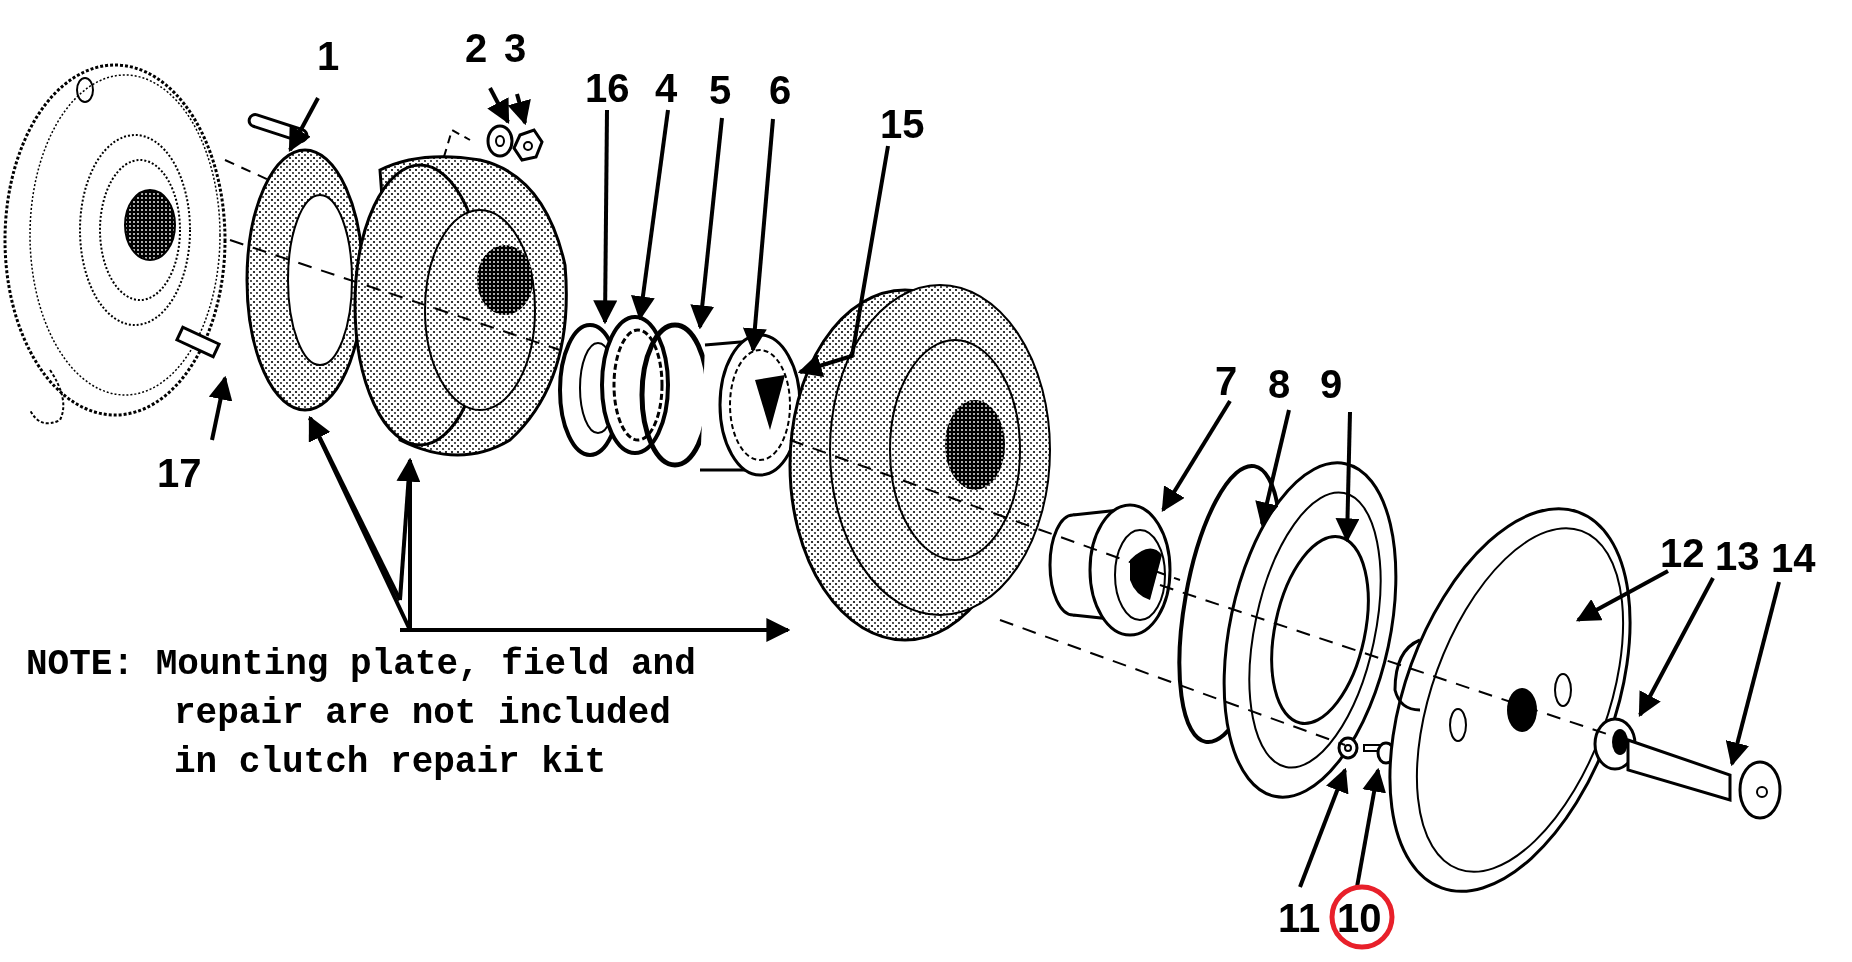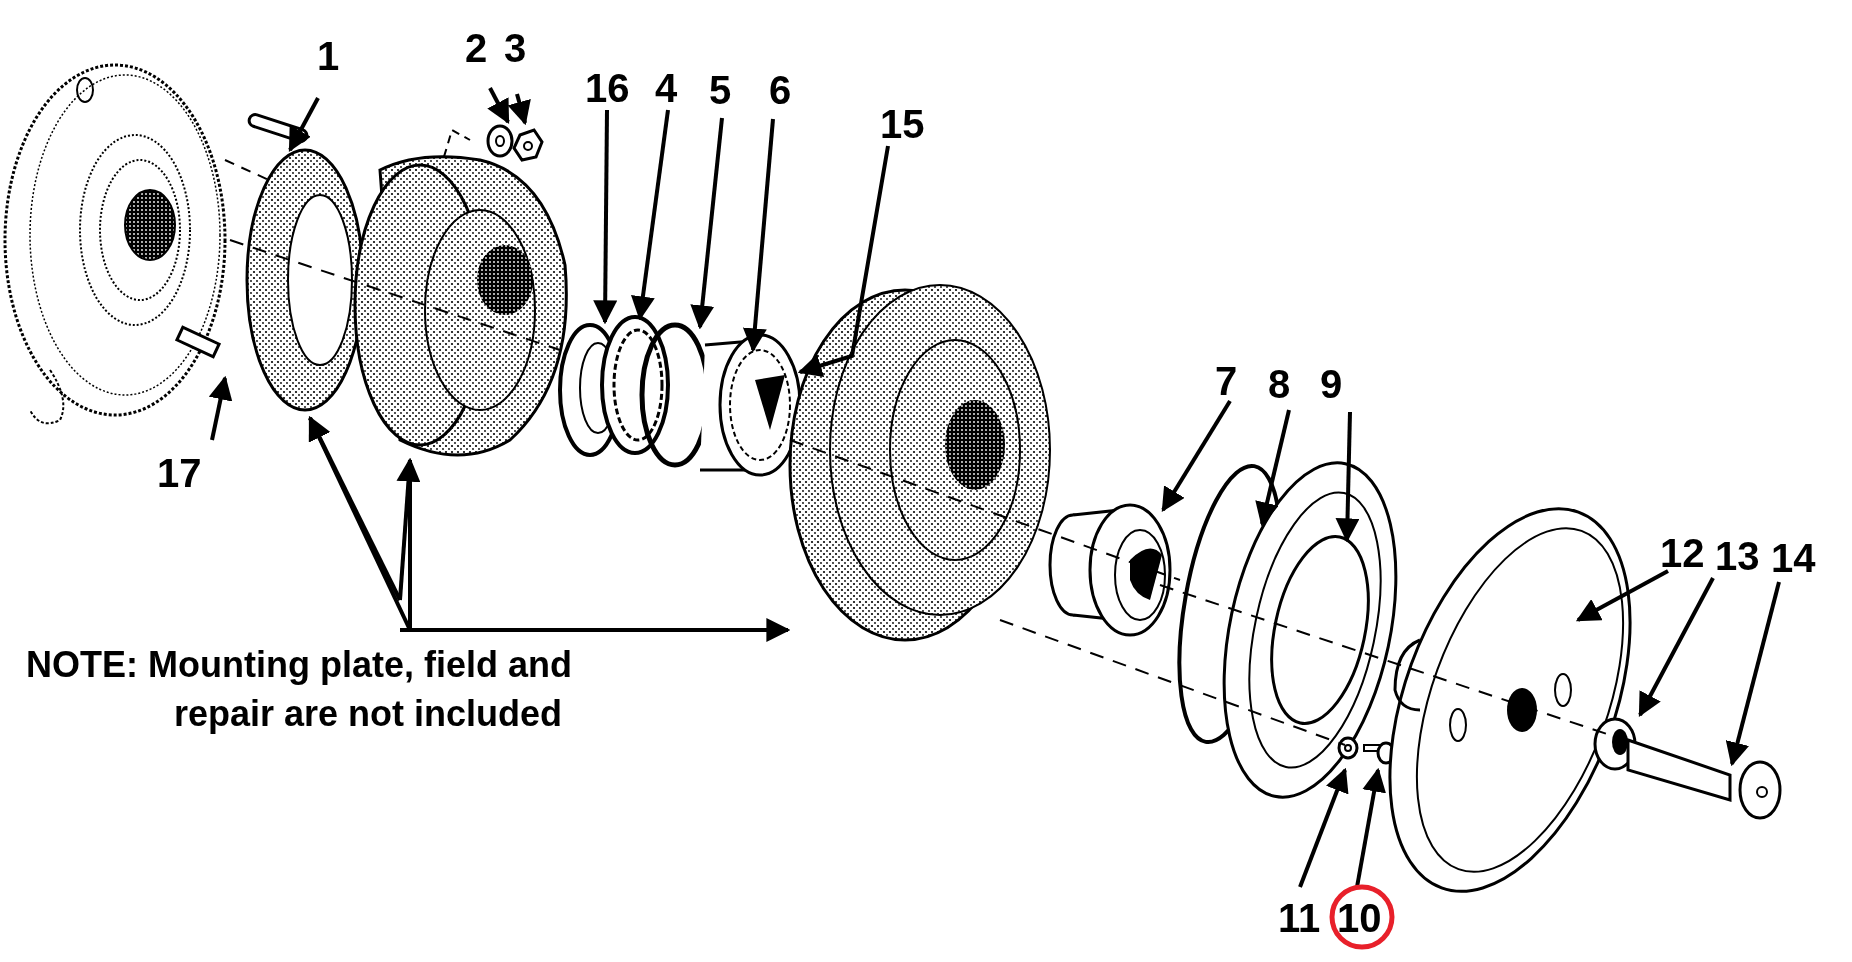--- a/index.html
+++ b/index.html
@@ -1,19 +1,19 @@
 <!DOCTYPE html>
 <html><head>
 <meta charset="utf-8">
 <style>
   html, body { margin:0; padding:0; background:#ffffff; }
   body { width:1852px; height:962px; position:relative; overflow:hidden; font-family:"Liberation Sans", sans-serif; }
   #diagram { position:absolute; left:0; top:0; width:1852px; height:962px; }
   .callout { font-family:"Liberation Sans", sans-serif; font-weight:bold; font-size:40px; fill:#000; }
-  .note { position:absolute; left:26px; top:640px; font-family:Liberation Sans, sans-serif; font-weight:bold; font-size:36px; line-height:49px; color:#000; }
+  .note { position:absolute; left:26px; top:640px; font-family:Liberation Mono, monospace; font-weight:bold; font-size:36px; line-height:49px; color:#000; }
   .note .row { white-space:nowrap; }
   .note .indent { display:inline-block; width:148px; }
 </style>
 </head>
 <body>
 
 <svg id="diagram" viewBox="0 0 1852 962" xmlns="http://www.w3.org/2000/svg">
   <defs>
     <pattern id="stipple" width="6" height="6" patternUnits="userSpaceOnUse">
       <rect width="6" height="6" fill="#fff"></rect>
@@ -180,13 +180,14 @@
   <text class="callout" x="1715" y="570">13</text>
   <text class="callout" x="1771" y="572">14</text>
   <text class="callout" x="1278" y="932">11</text>
   <text class="callout" x="1337" y="932">10</text>
   <circle cx="1362" cy="917" r="30" fill="none" stroke="#e8202a" stroke-width="5"></circle>
 </svg>
 
 <div class="note">
   <div class="row"><span>NOTE:</span> <span>Mounting plate, field and</span></div>
   <div class="row"><span class="indent"></span><span>repair are not included</span></div>
+  <div class="row"><span class="indent"></span><span>in clutch repair kit</span></div>
 </div>
 
 </body></html>

